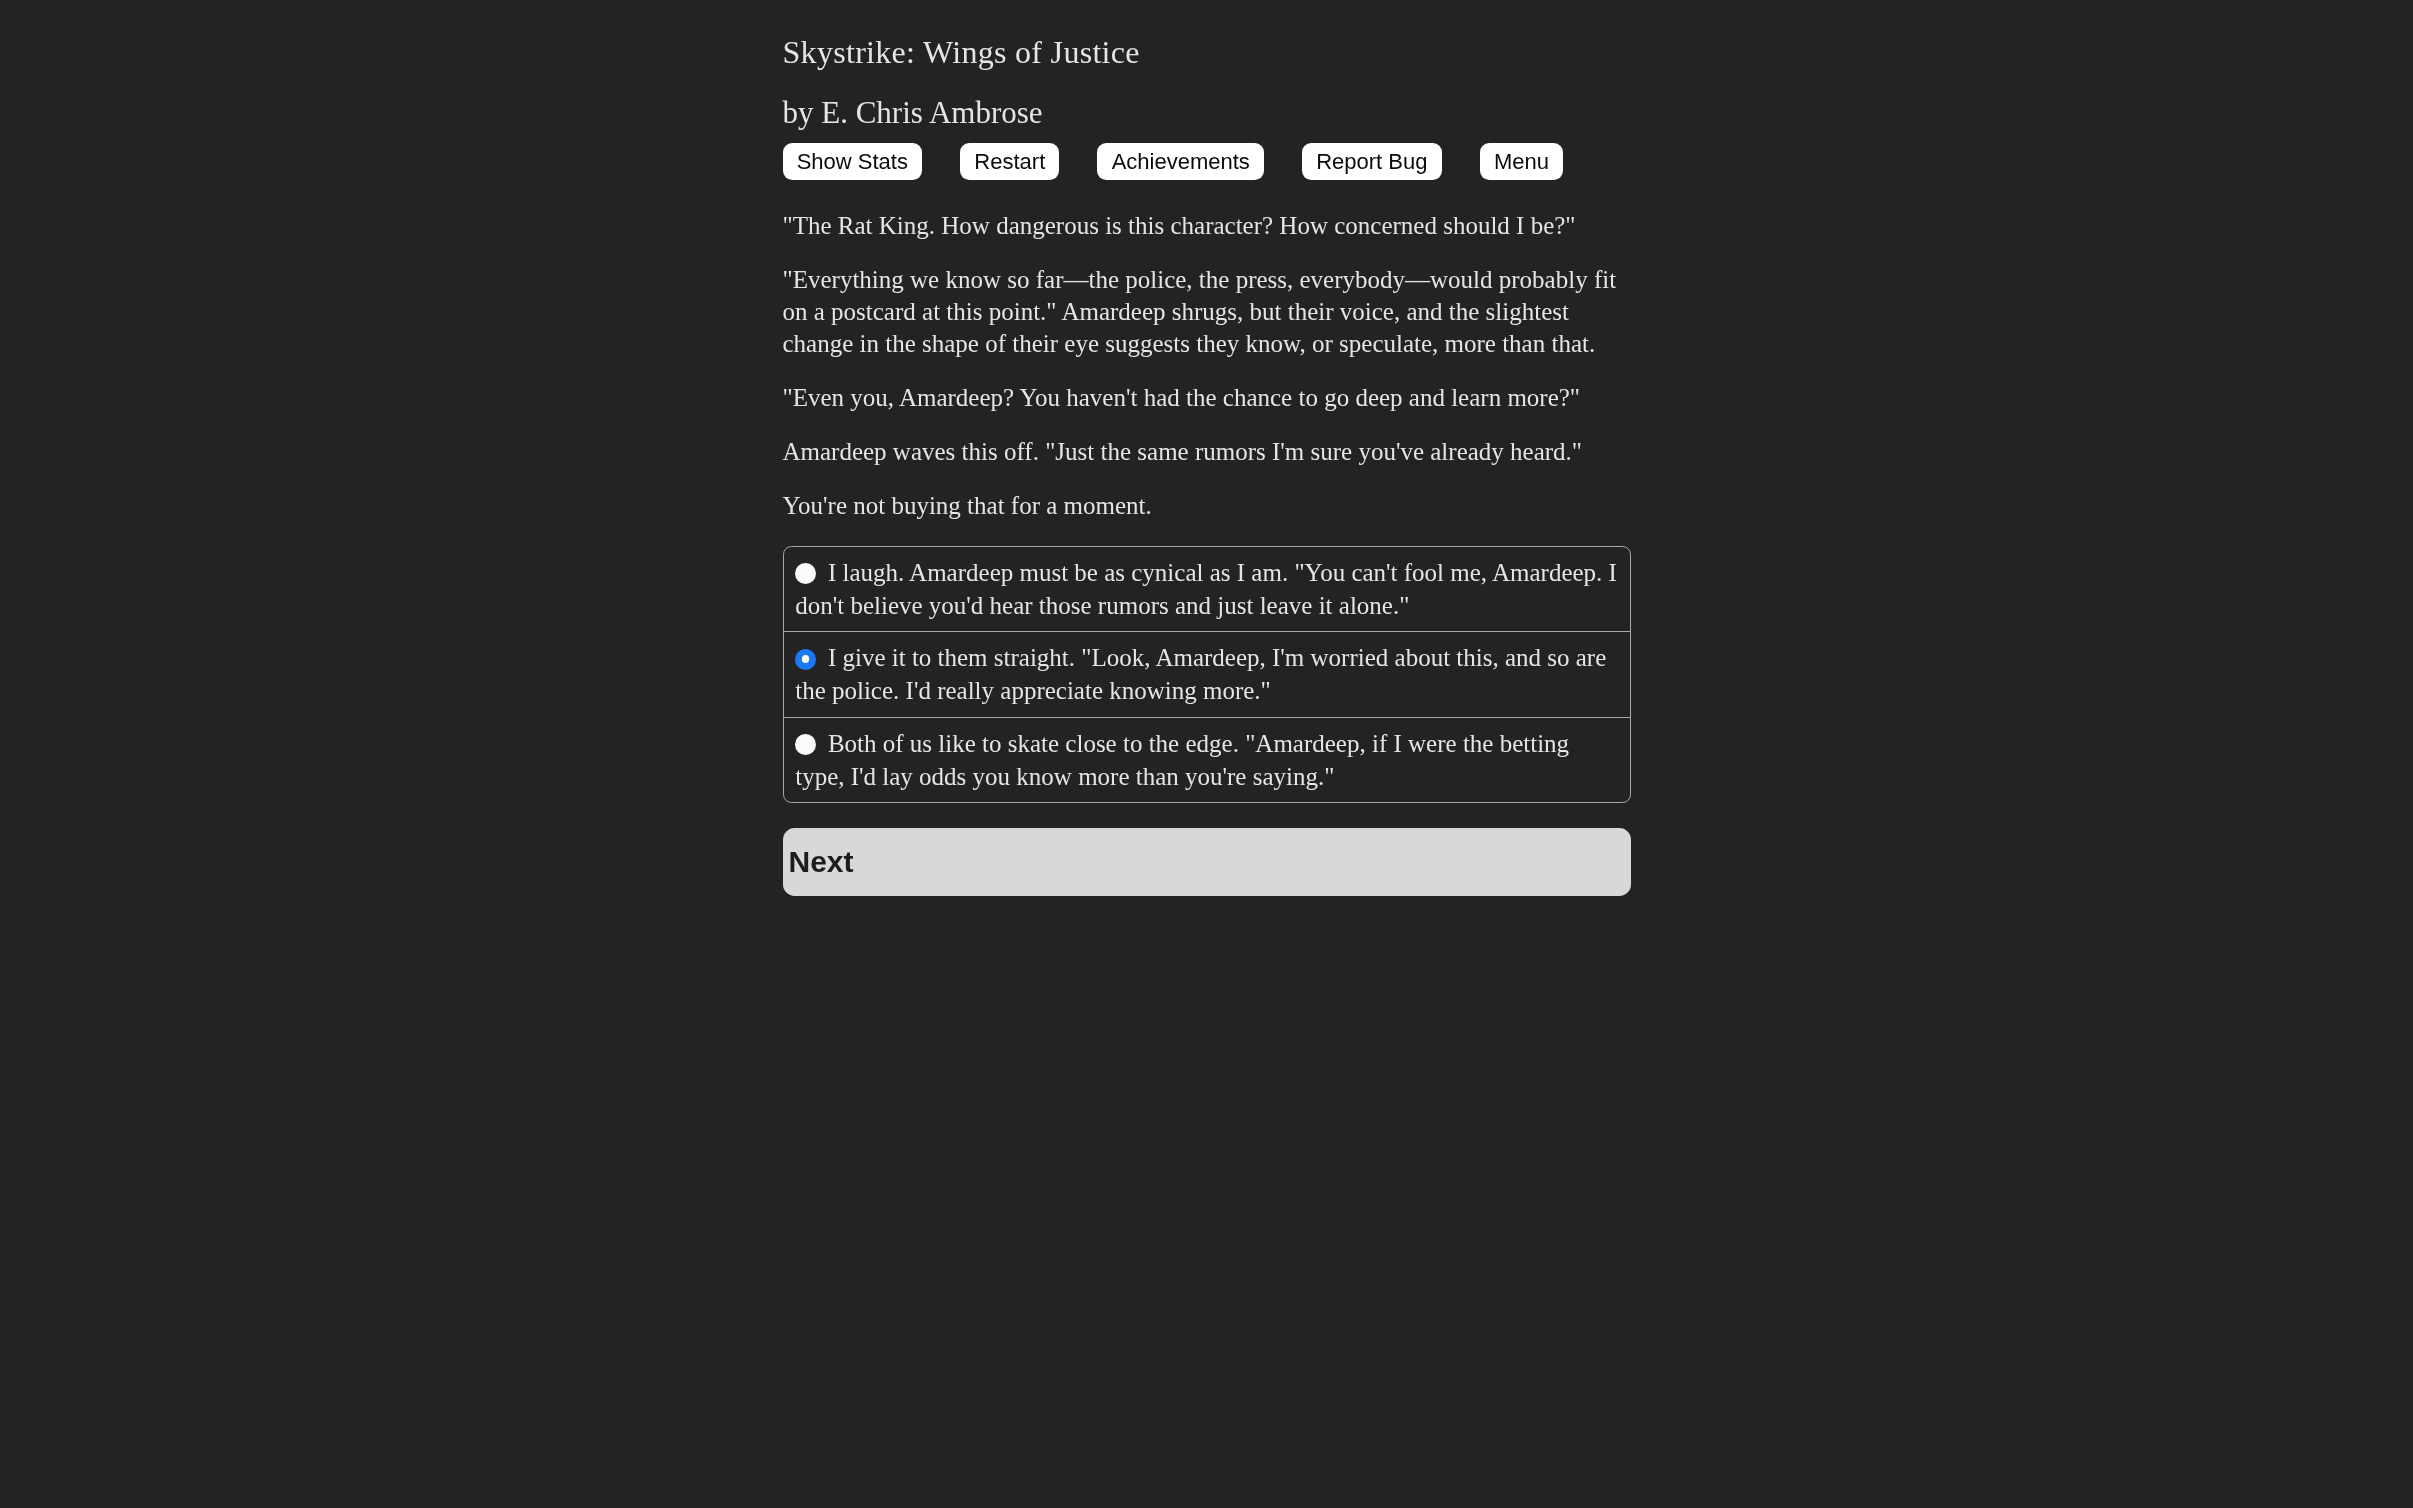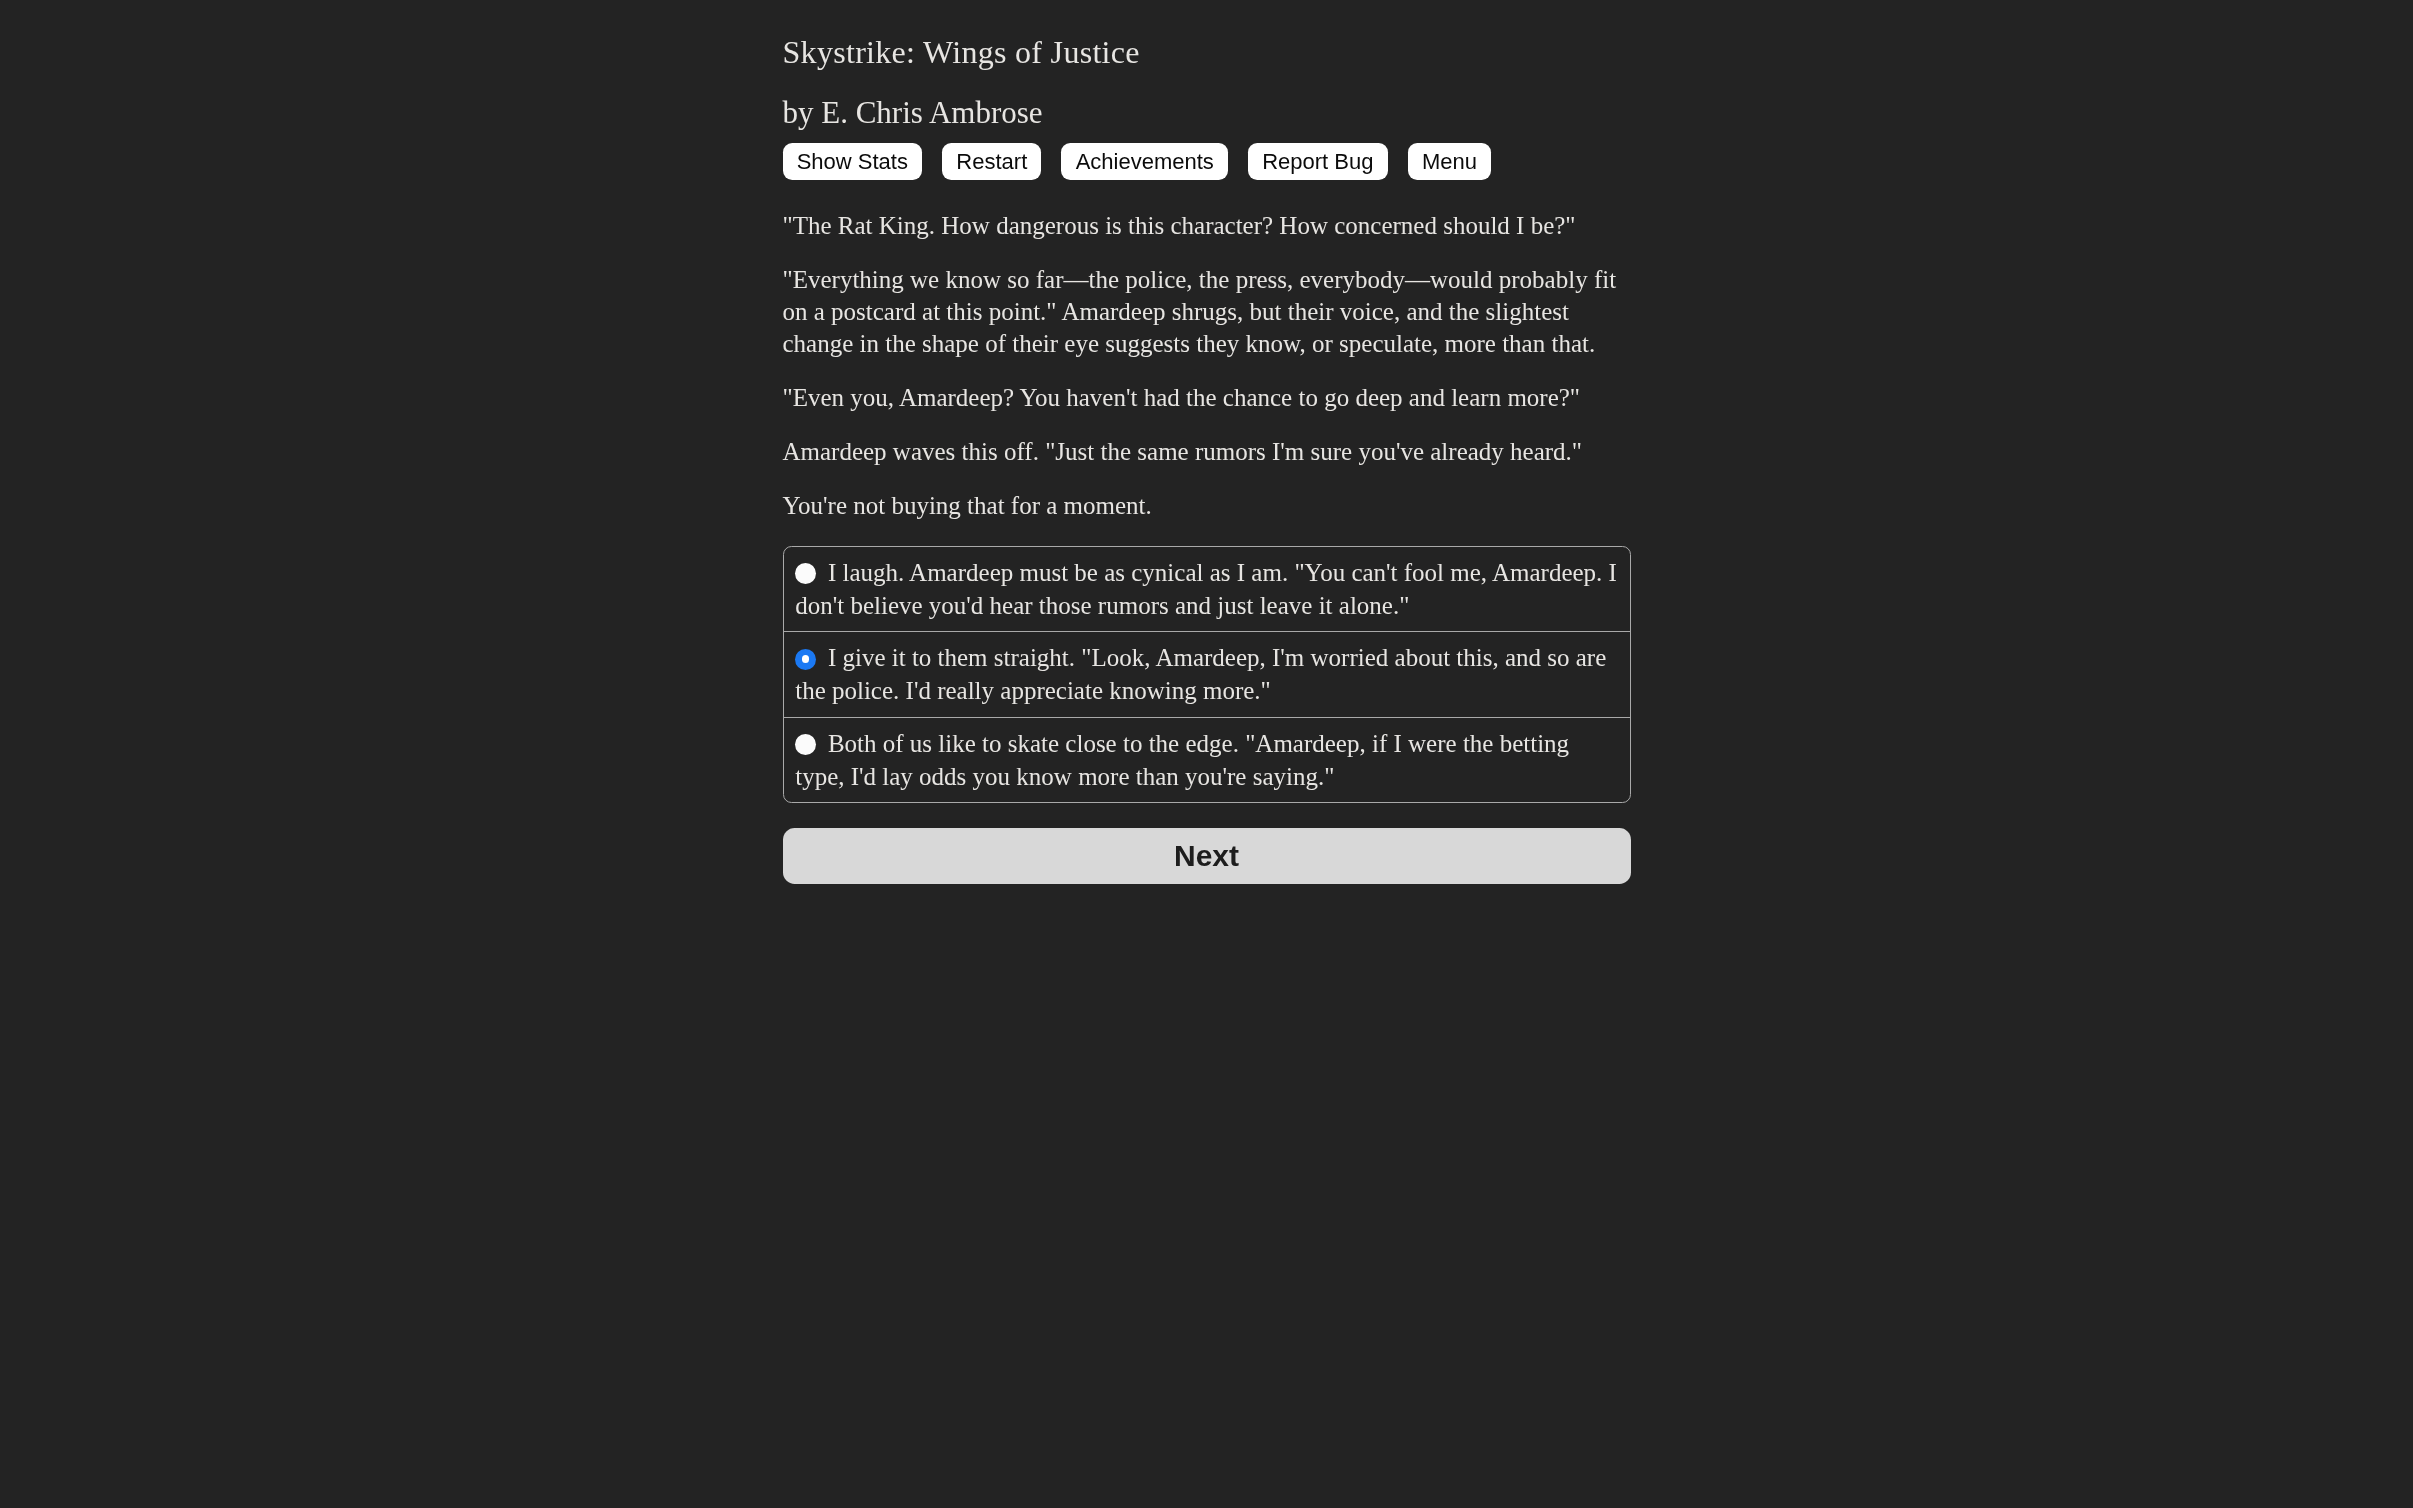--- a/index.html
+++ b/index.html
@@ -23,21 +23,21 @@
     margin: 8.4px 0 0 0;
     letter-spacing: 0.3px;
   }
   .byline {
     font-size: 31px;
     line-height: 34px;
     margin-top: 23.5px;
   }
   .toolbar {
     display: flex;
-    gap: 20px;
+    gap: 38px;
     margin-top: 13.4px;
   }
   .toolbar button {
     height: 37px;
     padding: 0 14.2px;
     background: #ffffff;
     color: #0b0b0b;
     border: none;
     border-radius: 9.2px;
     font-family: "Liberation Sans", sans-serif;
@@ -88,31 +88,31 @@
     width: 7.5px;
     height: 7.5px;
     left: 6.7px;
     top: 6.7px;
     border-radius: 50%;
     background: #ffffff;
   }
   .next-button {
     display: block;
     width: 100%;
-    height: 56px;
+    height: 68px;
     margin-top: 25px;
     background: #d8d8d8;
     color: #1d1d1d;
     border: none;
     border-radius: 11.7px;
     font-family: "Liberation Sans", sans-serif;
     font-size: 30px;
     font-weight: bold;
     cursor: pointer;
-    text-align: center;
+    text-align: left;
   }
 </style>
 </head>
 <body>
 
 <div class="page">
 
   <h1 class="game-title">Skystrike: Wings of Justice</h1>
 
   <div class="byline">by E. Chris Ambrose</div>

